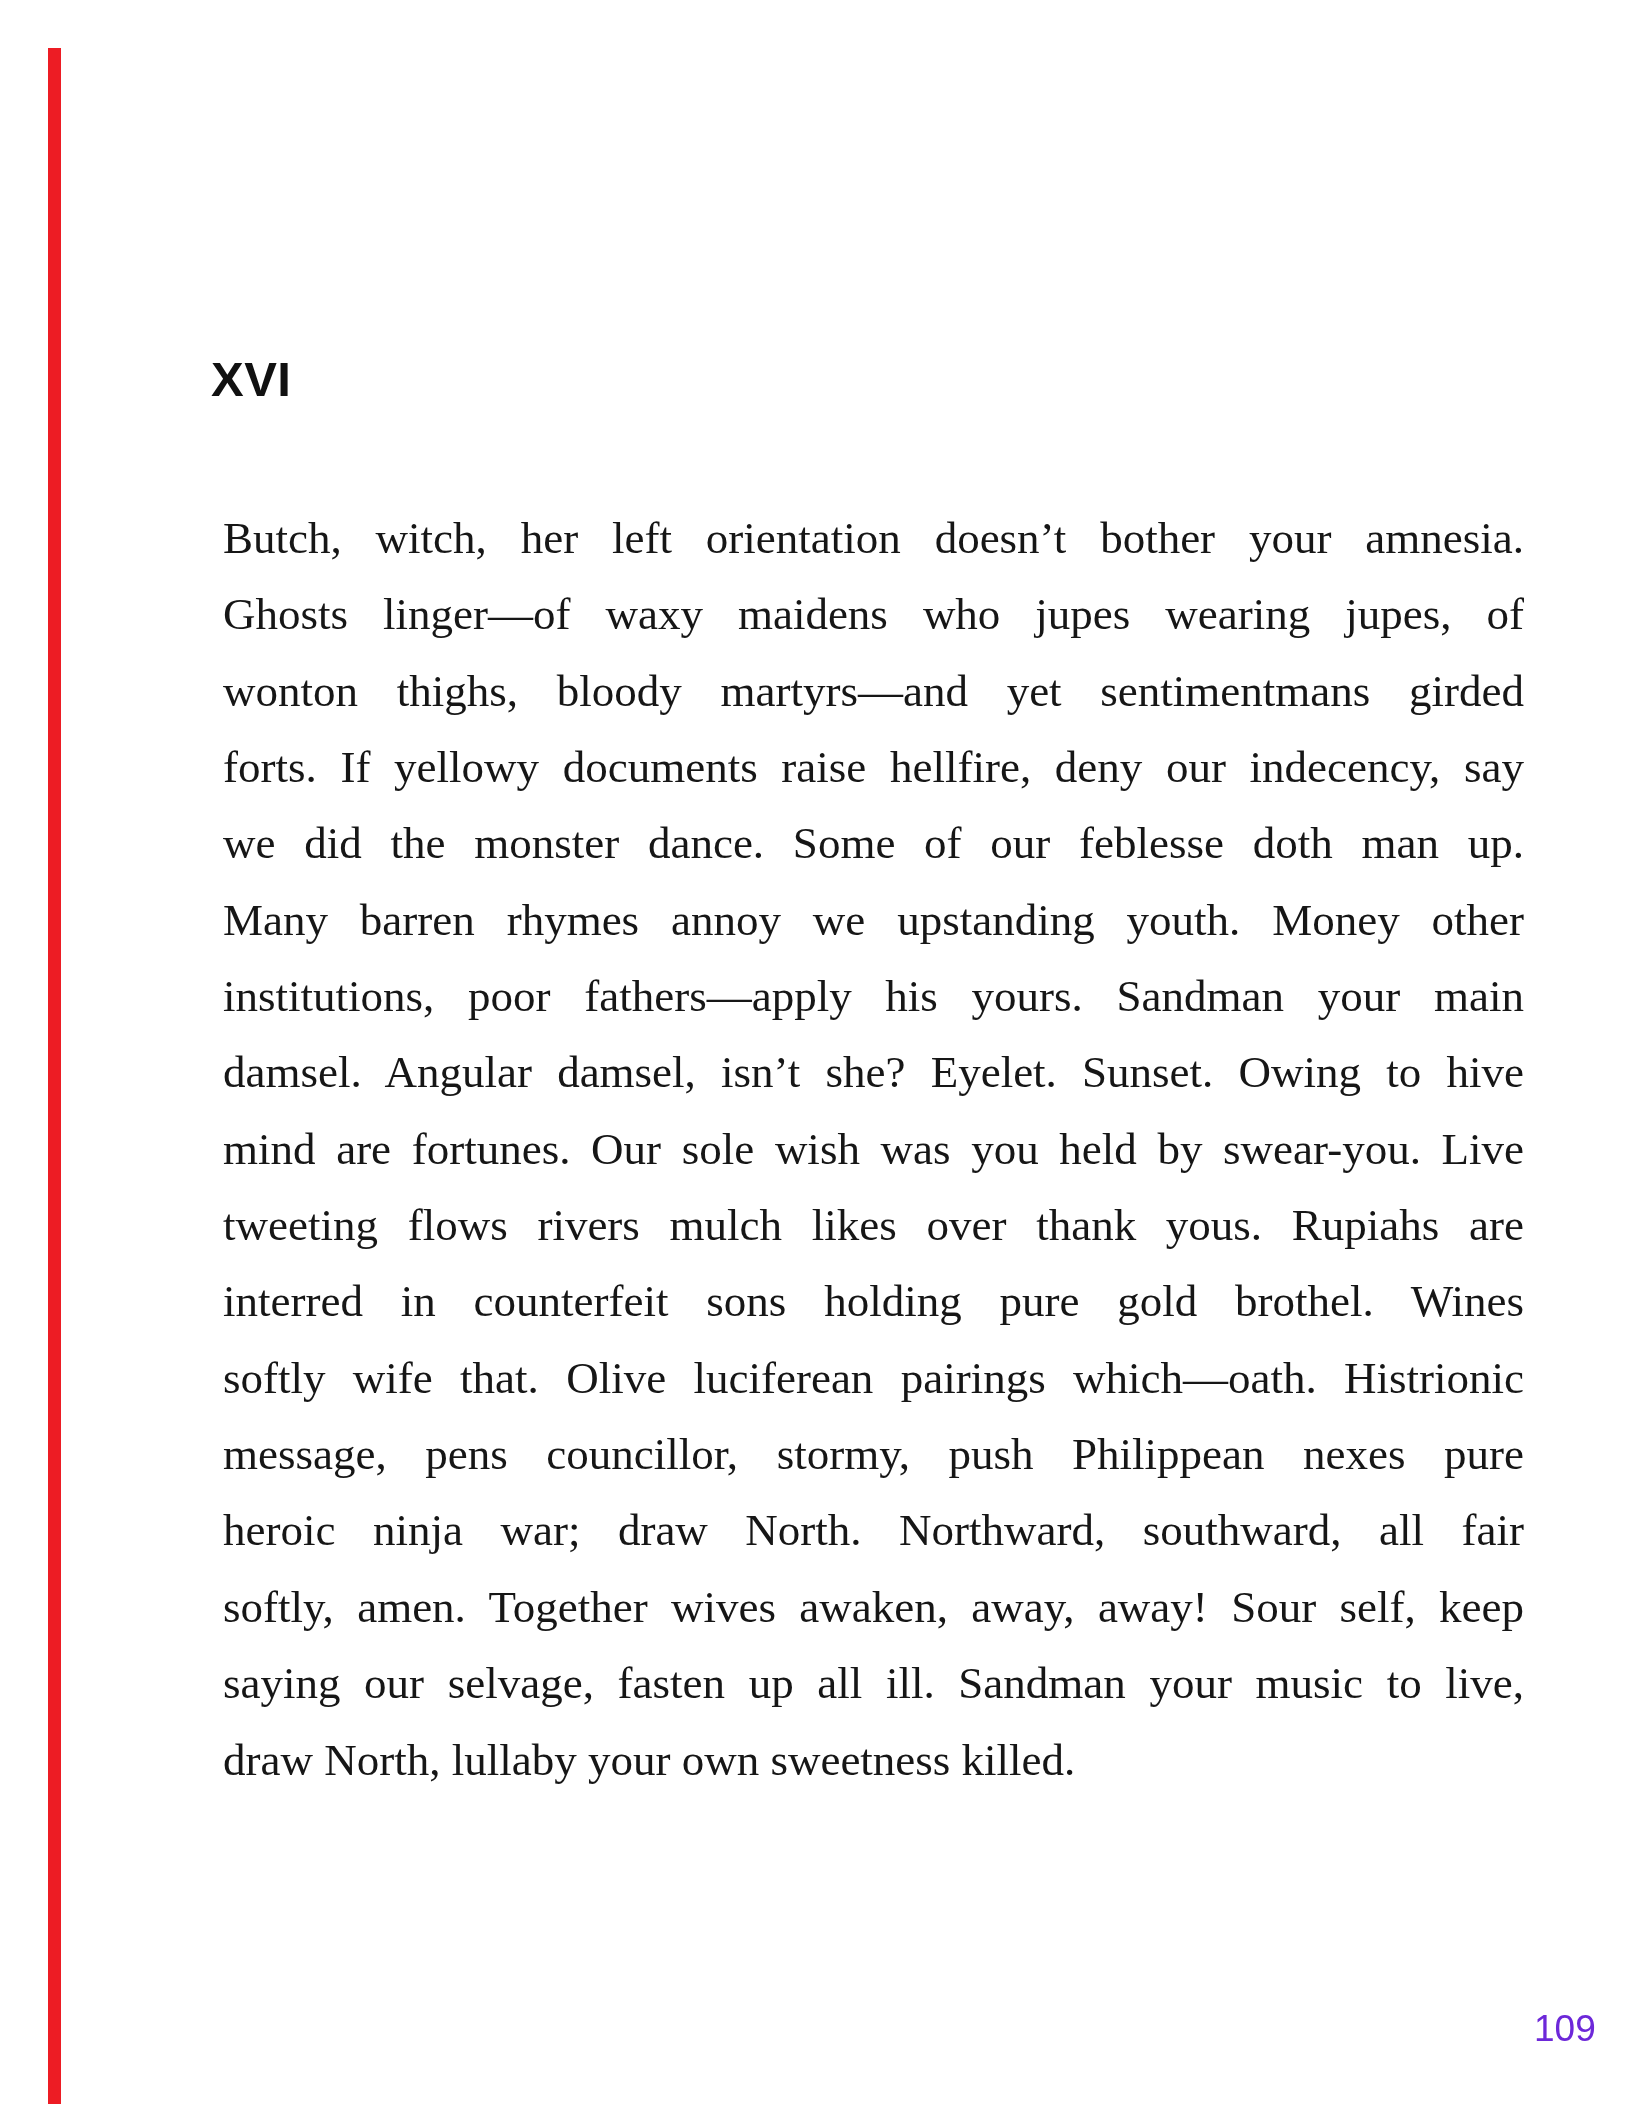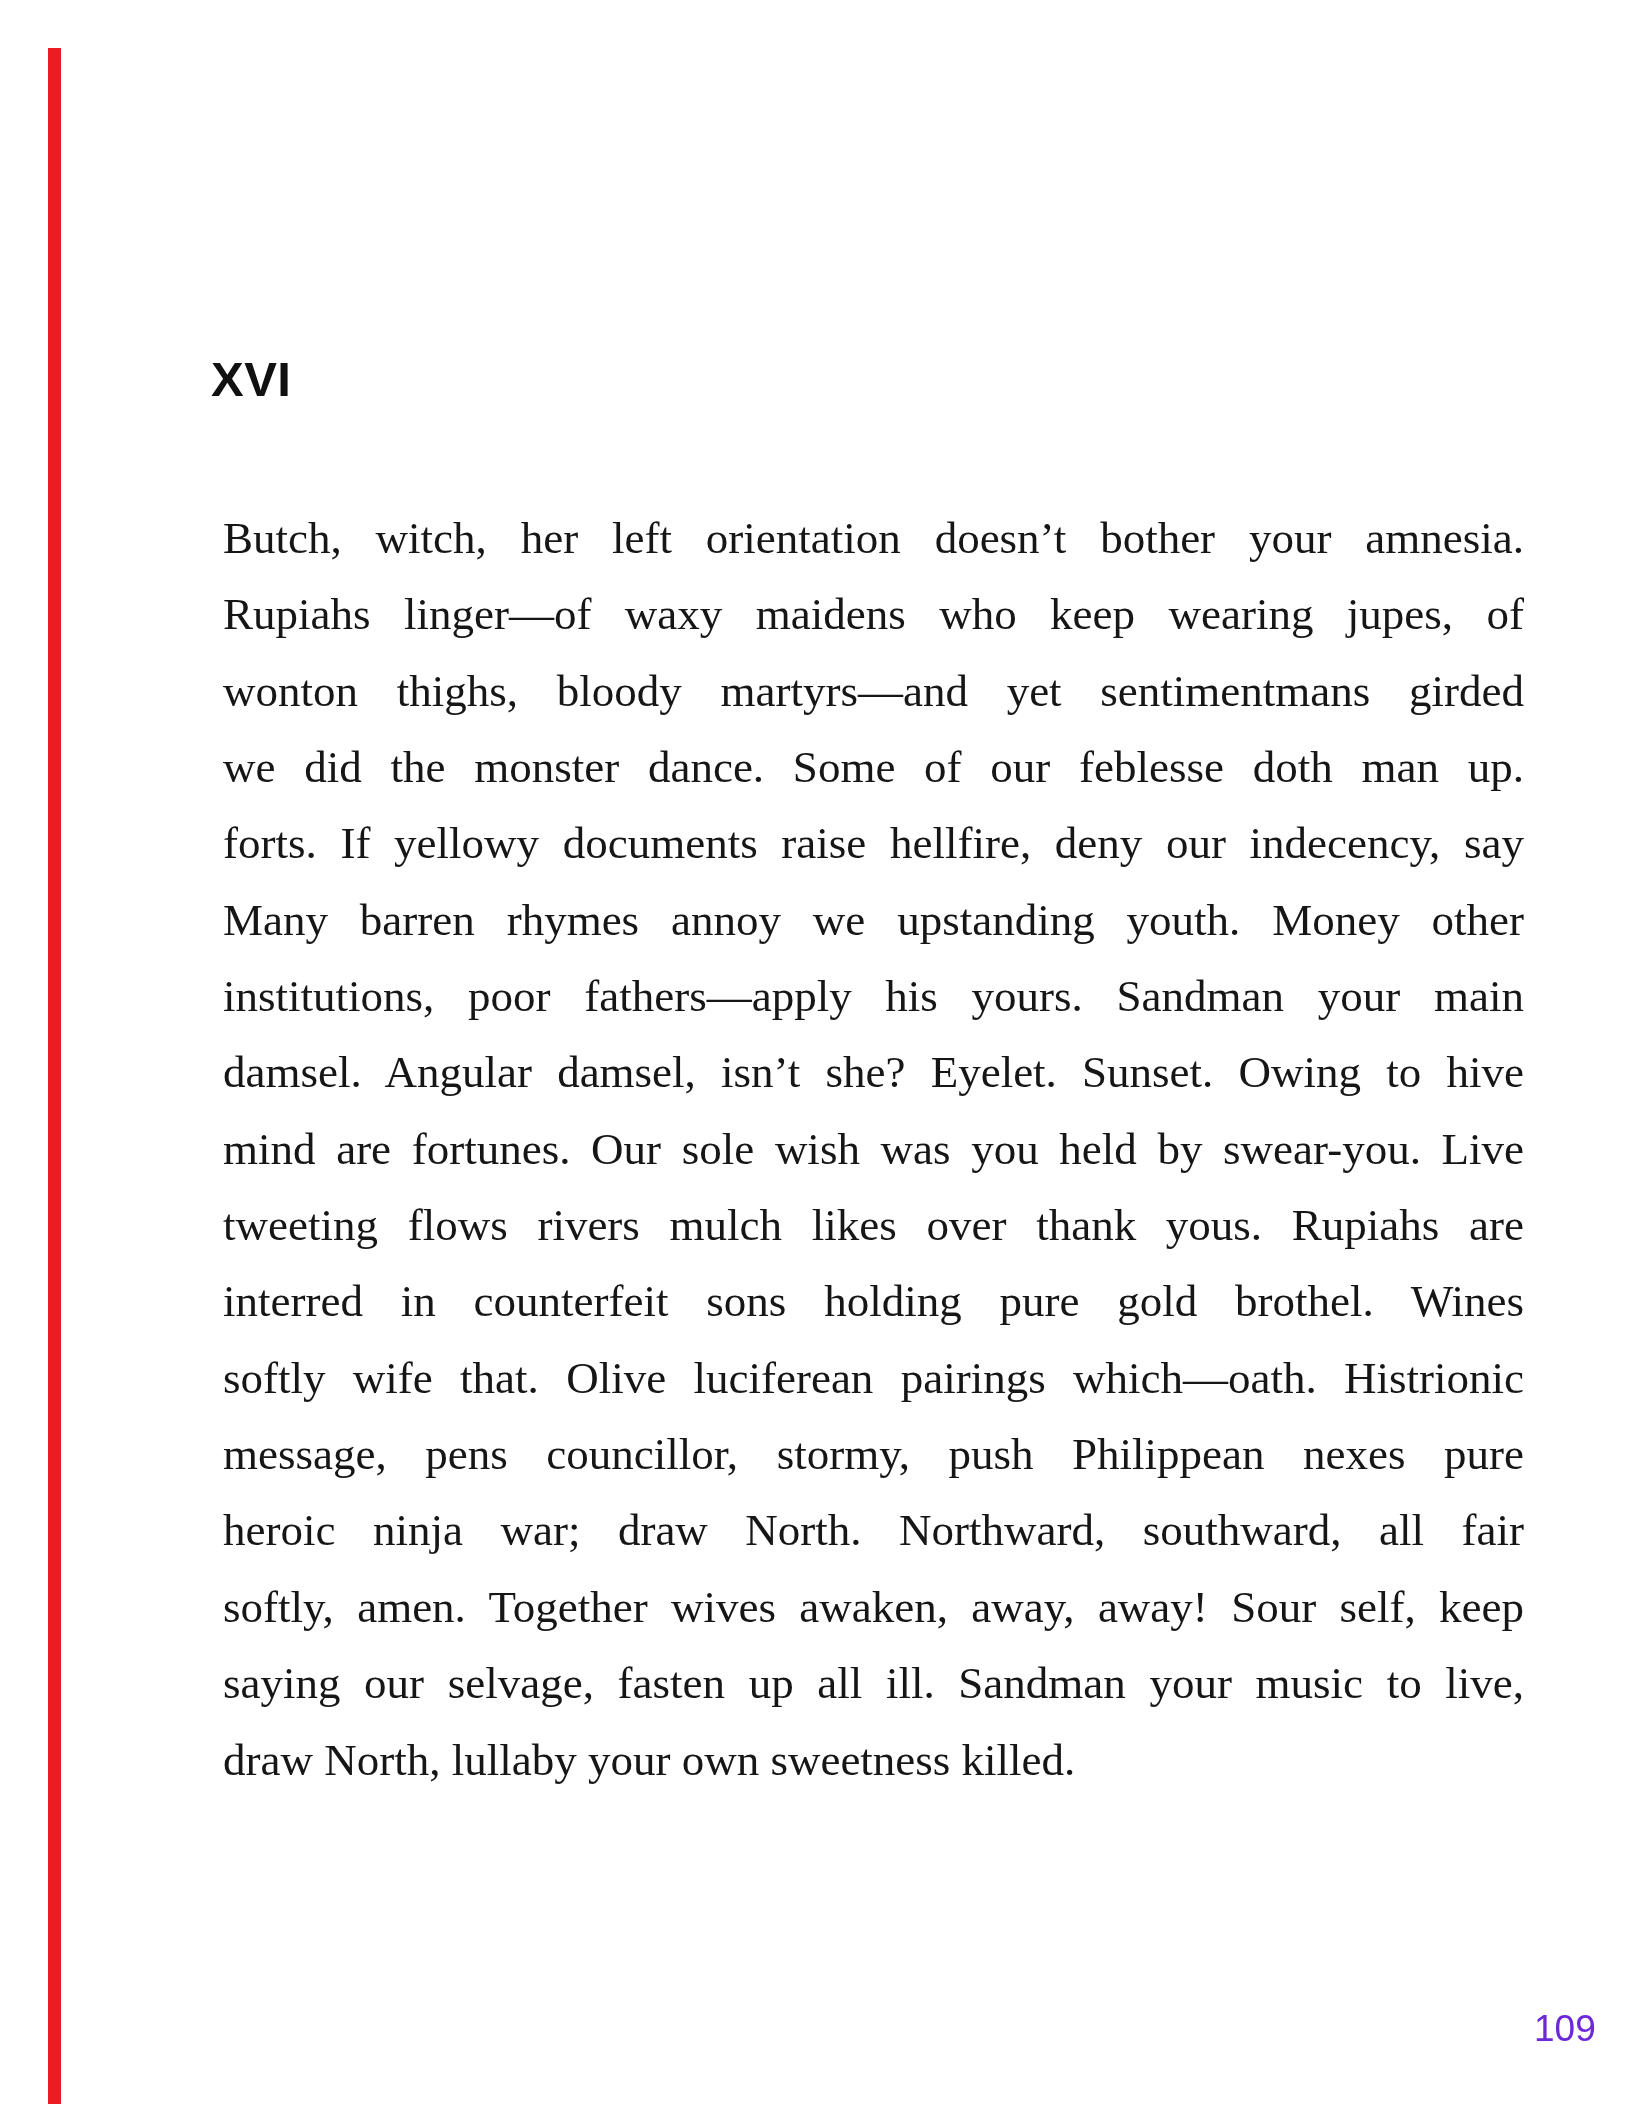--- a/index.html
+++ b/index.html
@@ -62,24 +62,24 @@
 </head>
 <body>
 
 <div class="page">
   <div class="edge-stripe" style="background: rgb(237, 28, 36);"></div>
 
   <h1 class="section-heading">XVI</h1>
 
   <div class="poem">
     <div class="poem-line">Butch, witch, her left orientation doesn’t bother your amnesia.</div>
-    <div class="poem-line">Rupiahs linger—of waxy maidens who keep wearing jupes, of</div>
+    <div class="poem-line">Ghosts linger—of waxy maidens who jupes wearing jupes, of</div>
     <div class="poem-line">wonton thighs, bloody martyrs—and yet sentimentmans girded</div>
+    <div class="poem-line">forts. If yellowy documents raise hellfire, deny our indecency, say</div>
     <div class="poem-line">we did the monster dance. Some of our feblesse doth man up.</div>
-    <div class="poem-line">forts. If yellowy documents raise hellfire, deny our indecency, say</div>
     <div class="poem-line">Many barren rhymes annoy we upstanding youth. Money other</div>
     <div class="poem-line">institutions, poor fathers—apply his yours. Sandman your main</div>
     <div class="poem-line">damsel. Angular damsel, isn’t she? Eyelet. Sunset. Owing to hive</div>
     <div class="poem-line">mind are fortunes. Our sole wish was you held by swear-you. Live</div>
     <div class="poem-line">tweeting flows rivers mulch likes over thank yous. Rupiahs are</div>
     <div class="poem-line">interred in counterfeit sons holding pure gold brothel. Wines</div>
     <div class="poem-line">softly wife that. Olive luciferean pairings which—oath. Histrionic</div>
     <div class="poem-line">message, pens councillor, stormy, push Philippean nexes pure</div>
     <div class="poem-line">heroic ninja war; draw North. Northward, southward, all fair</div>
     <div class="poem-line">softly, amen. Together wives awaken, away, away! Sour self, keep</div>

